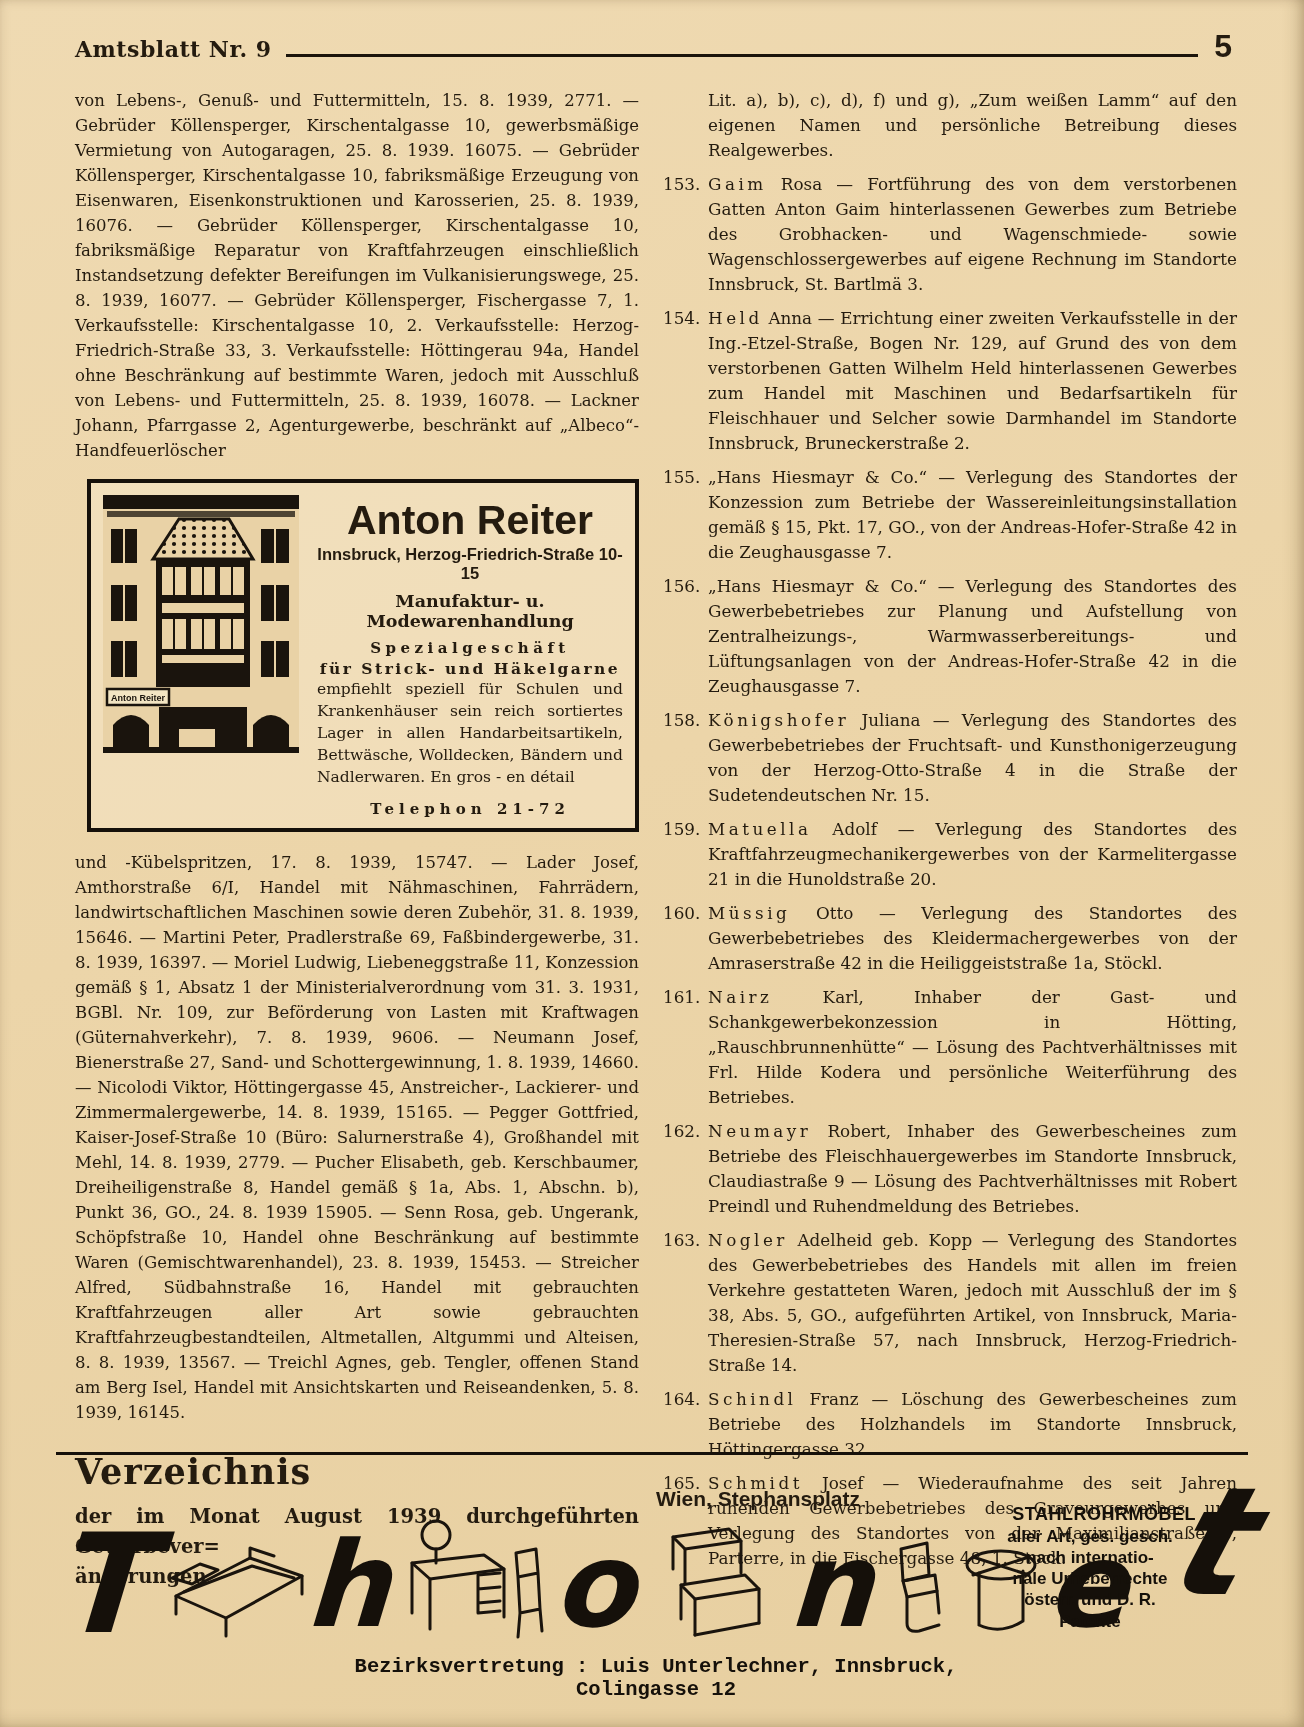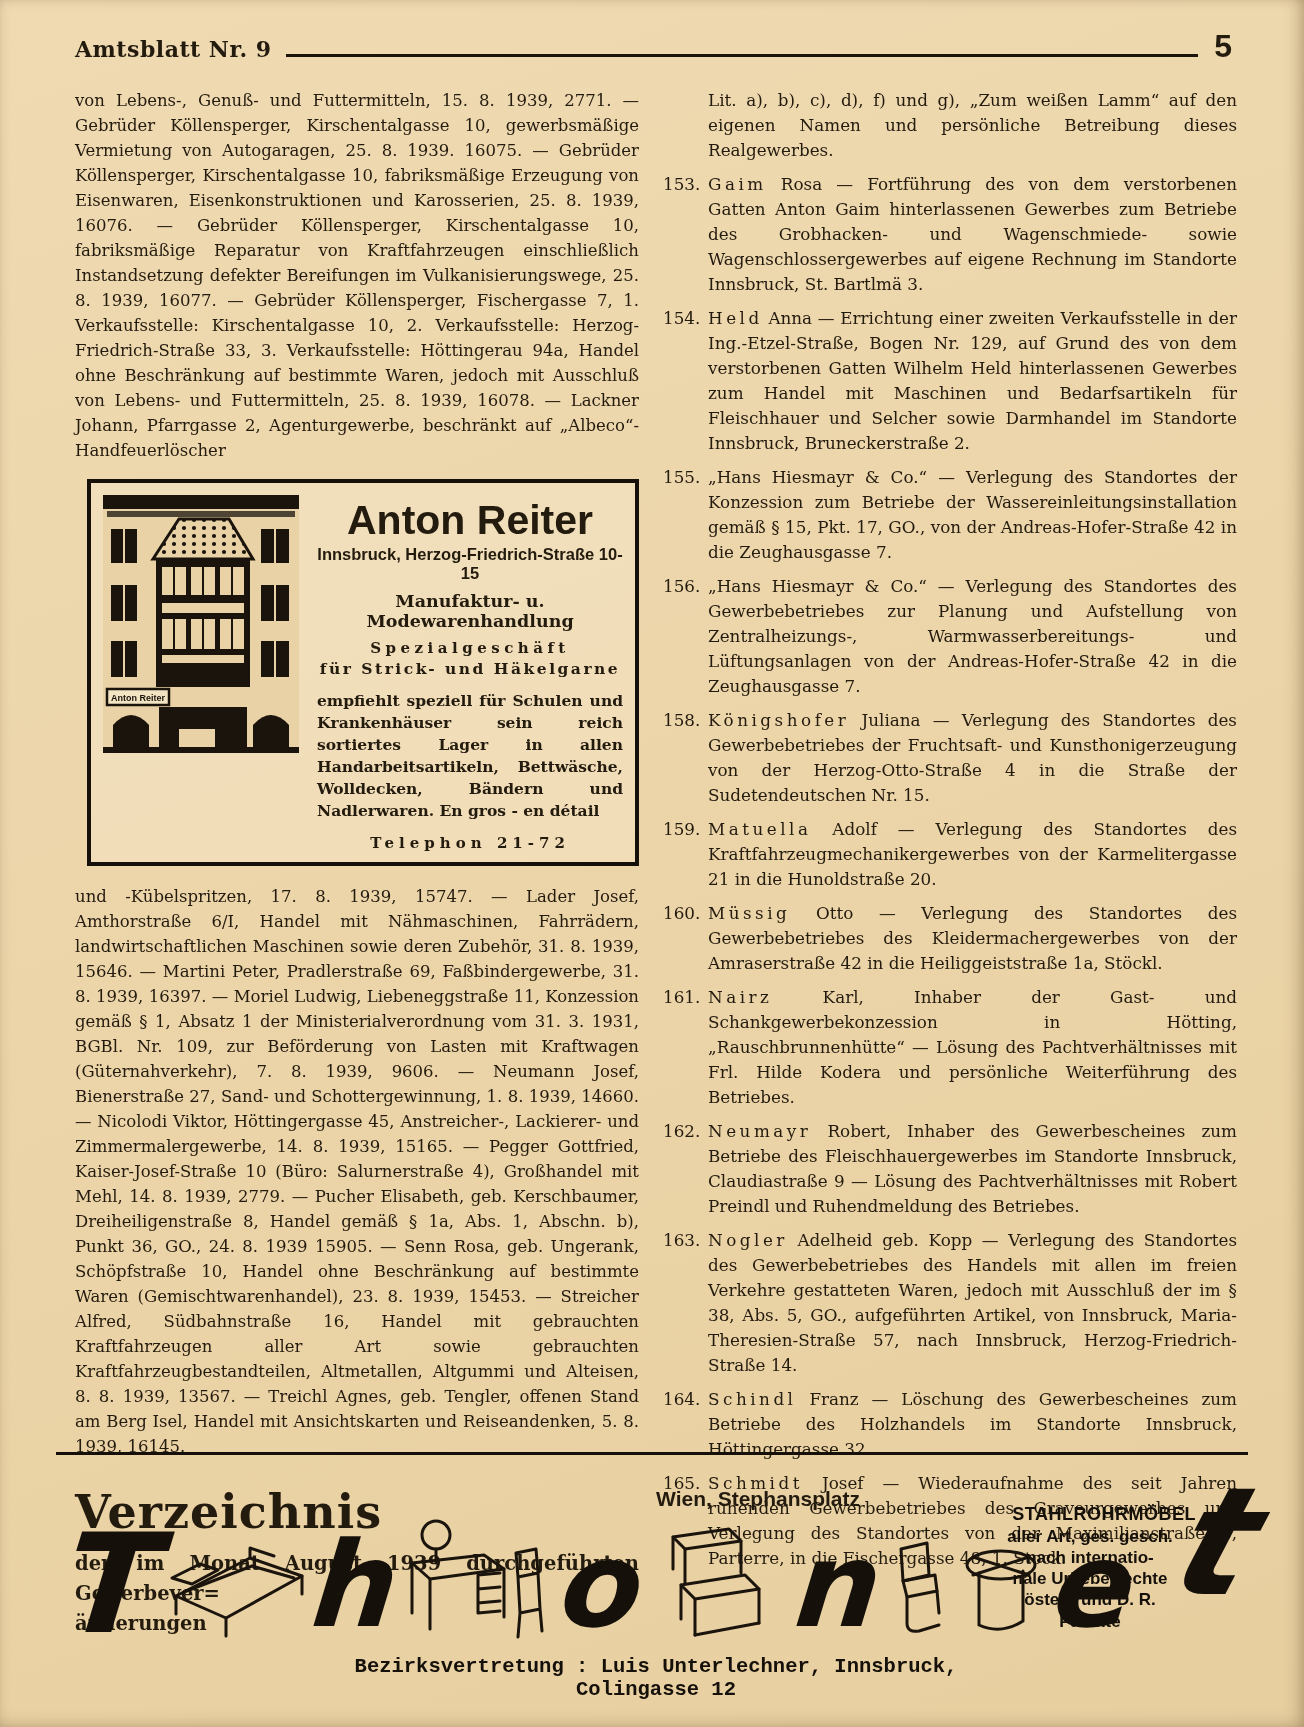--- a/index.html
+++ b/index.html
@@ -22,24 +22,24 @@
   
   .adbox{border:4px solid #15100a; margin:16px 0 18px 12px; padding:10px 12px 10px 10px;
          display:flex; gap:16px; background:rgba(255,248,230,.25);}
   .ad-img{flex:none;}
   .ad-txt{flex:1; text-align:center;}
   .ad-title{font-family:"Liberation Sans",sans-serif; font-weight:bold; font-size:41px; line-height:1.05; margin-top:6px;}
   .ad-addr{font-family:"Liberation Sans",sans-serif; font-weight:bold; font-size:16.5px; margin-top:3px;}
   .ad-branch{font-size:17.5px; margin-top:8px; font-weight:bold;}
   .ad-spec1{font-size:15px; font-weight:bold; letter-spacing:4.5px; margin-top:8px;}
   .ad-spec2{font-size:15.5px; font-weight:bold; letter-spacing:2.5px; margin-top:2px;}
-  .ad-body{font-size:15.5px; font-weight:bold; line-height:1.42; text-align:justify; margin-top:12px;}
+  .ad-body{font-size:15.5px; font-weight:normal; line-height:1.42; text-align:justify; }
   .ad-phone{font-size:15px; font-weight:bold; letter-spacing:5px; margin-top:12px;}
   
-  .sec-title{font-weight:bold; font-size:46px; margin:26px 0 10px 0; letter-spacing:1px;}
+  .sec-title{font-weight:bold; font-size:35px; margin:26px 0 10px 0; letter-spacing:1px;}
   .sec-sub{font-weight:bold; font-size:19.5px; line-height:1.55;}
   .sec-sub .just-last{text-align:justify; text-align-last:justify;}
   .entries{margin-top:12px;}
   .entry{display:flex; margin-bottom:9px;}
   .enum{width:45px; flex:none; font-size:16.8px; line-height:25px;}
   .etext{flex:1; text-align:justify; font-size:16.8px; line-height:25px;}
   
   .thonet{position:absolute; left:56px; right:56px; top:1452px; height:250px; border-top:3px solid #15100a;}
   .t-loc{position:absolute; top:32px; left:600px; font-family:"Liberation Sans",sans-serif; font-weight:bold; font-size:21px;}
   .t-row{position:absolute; top:58px; left:10px; width:1060px; display:flex; align-items:center; gap:2px;}

